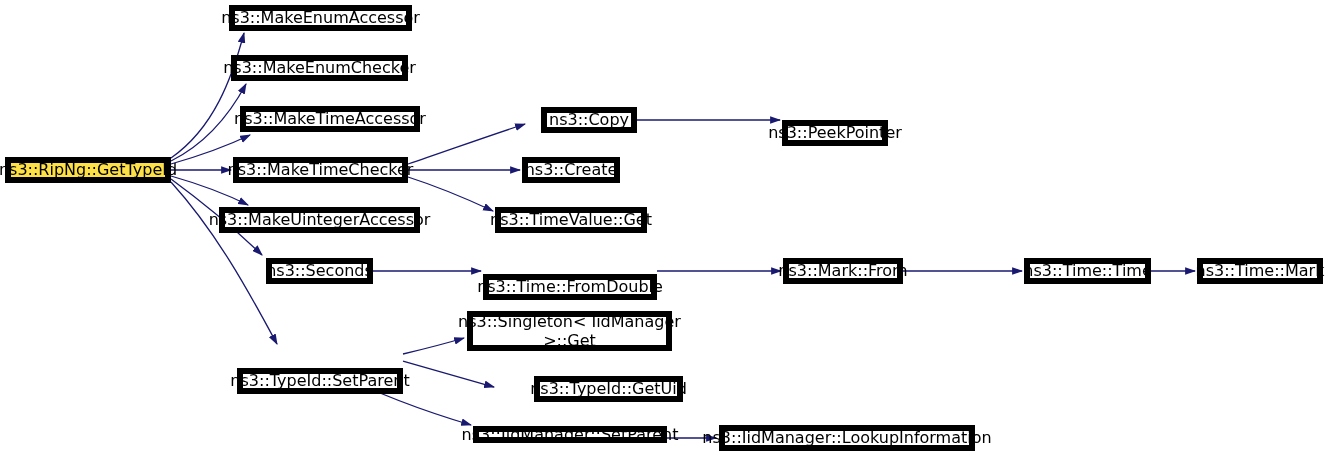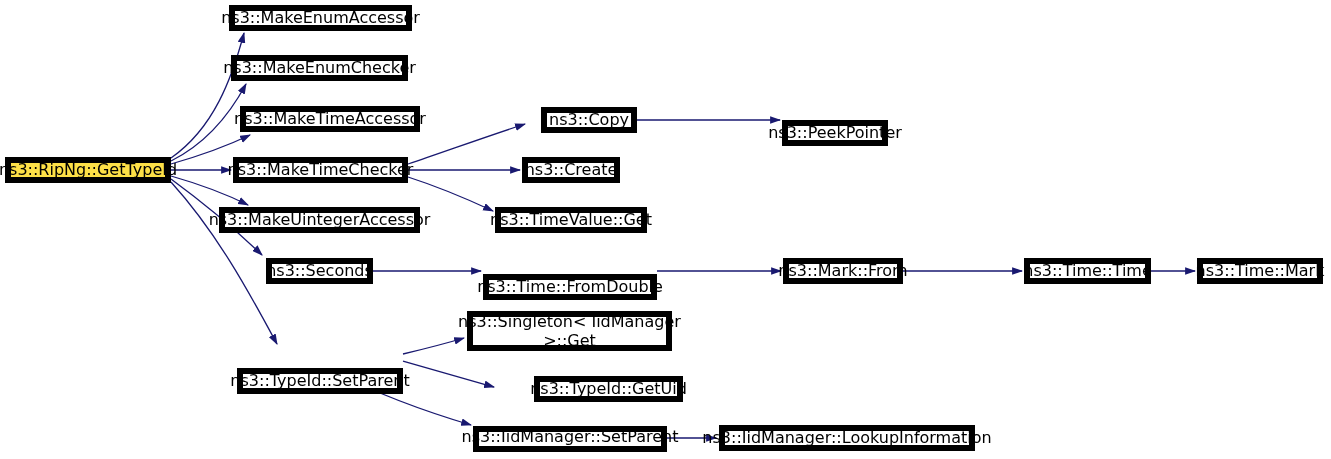--- a/index.html
+++ b/index.html
@@ -123,21 +123,21 @@
 
   <div class="node" style="left:467px;top:311px;width:205px;height:40px;">
     <span>ns3::Singleton&lt; IidManager</span>
     <span>&gt;::Get</span>
   </div>
 
   <div class="node" style="left:497px;top:376px;width:149px;height:26px;margin-left:37px;">
     <span>ns3::TypeId::GetUid</span>
   </div>
 
-  <div class="node" style="left:473px;top:426px;width:194px;height:26px;justify-content:flex-end;">
+  <div class="node" style="left:473px;top:426px;width:194px;height:17px;">
     <span>ns3::IidManager::SetParent</span>
   </div>
 
   <div class="node" style="left:782px;top:120px;width:106px;height:26px;">
     <span>ns3::PeekPointer</span>
   </div>
 
   <div class="node" style="left:783px;top:258px;width:120px;height:26px;">
     <span>ns3::Mark::From</span>
   </div>

